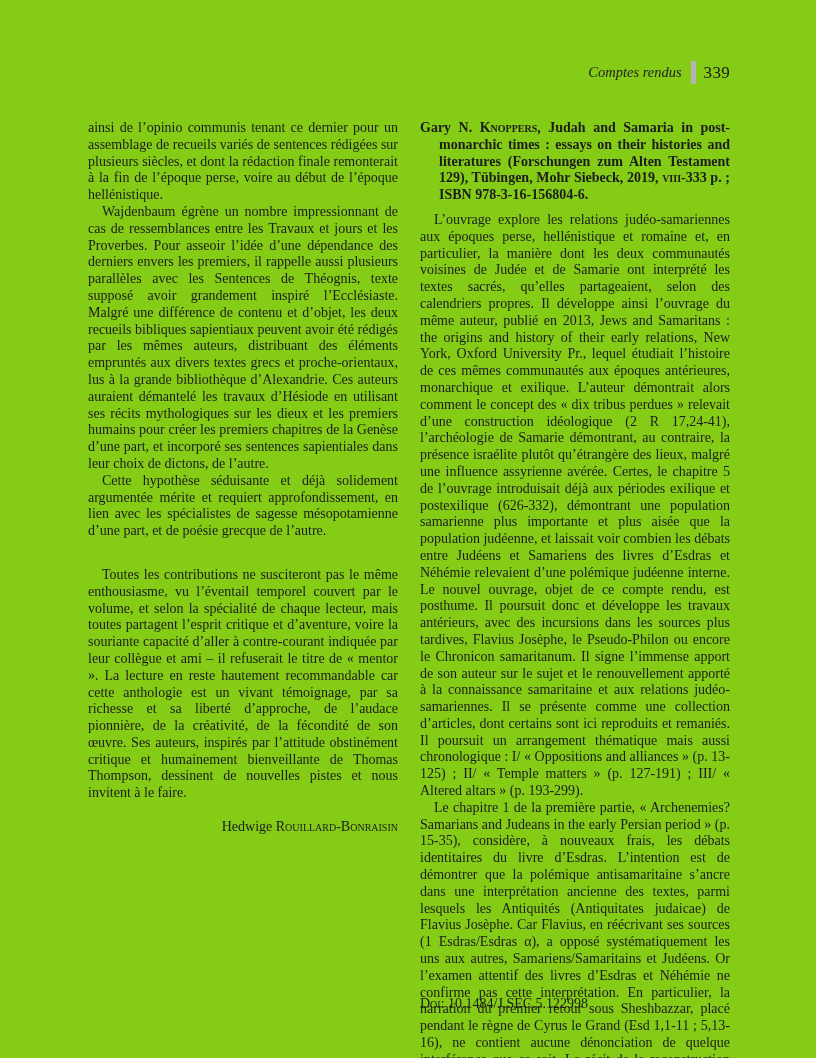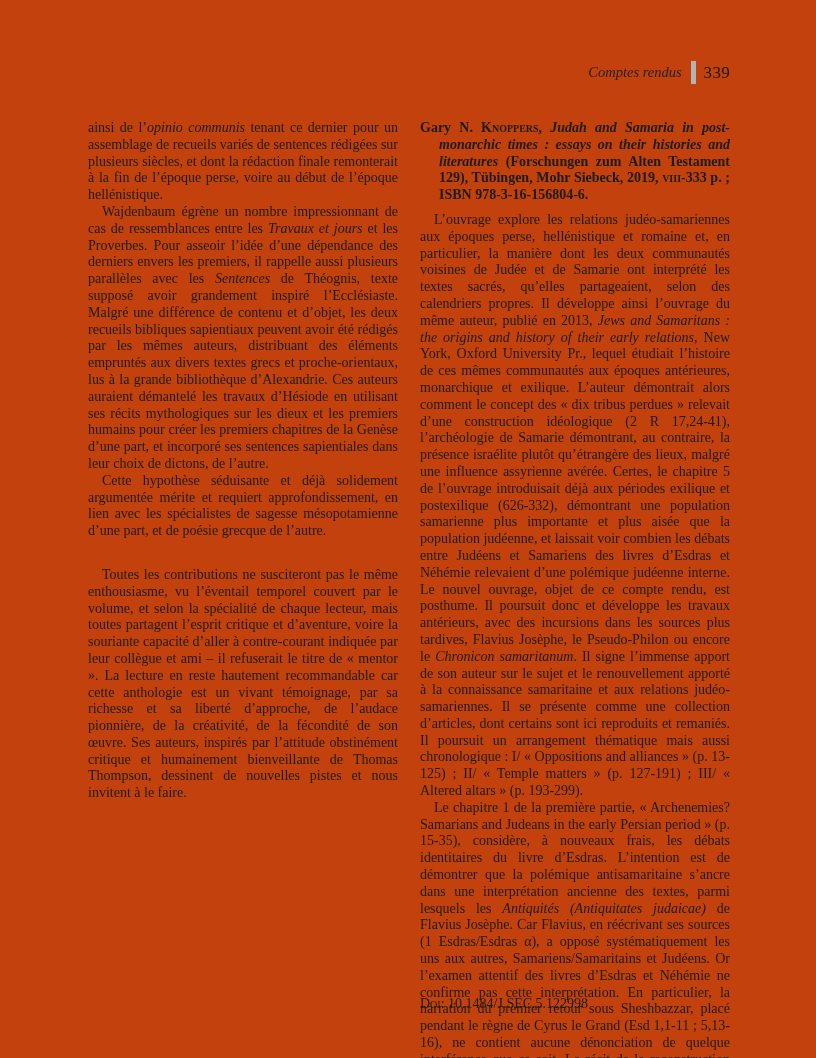--- a/index.html
+++ b/index.html
@@ -1,20 +1,20 @@
 <!DOCTYPE html>
 <html><head>
 <meta charset="utf-8">
 <style>
   html, body { margin: 0; padding: 0; background: #ffffff; }
   .page {
     position: relative;
     width: 816px;
     height: 1058px;
-    background: #c2410c;
+    background: #84cc16;
     font-family: "Liberation Serif", "DejaVu Serif", serif;
     color: #1c1c1c;
     overflow: hidden;
   }
   .header {
     position: absolute;
     top: 61px;
     left: 0;
     width: 730px;
     display: flex;
@@ -49,21 +49,21 @@
   }
   .signature { margin-top: 17px; text-align: right; }
   .signature div { line-height: 16.8px; }
   .doi {
     position: absolute;
     left: 420px;
     top: 996px;
     font-size: 14px;
     color: #1c1c1c;
   }
-  .it { font-style: italic; }
+  .it { }
   .sc { font-variant: small-caps; }
 </style>
 </head>
 <body>
 
 <div class="page">
 
   <div class="header">
     <span class="header-journal">Comptes rendus</span>
     <span class="header-bar"></span>
@@ -71,20 +71,21 @@
   </div>
 
   <div class="columns">
 
     <div class="col">
       <p class="noindent"><span>ainsi de l’</span><span class="it">opinio communis</span><span> tenant ce dernier pour un assemblage de recueils variés de sentences rédigées sur plusieurs siècles, et dont la rédaction finale remonterait à la fin de l’époque perse, voire au début de l’époque hellénistique.</span></p>
       <p><span>Wajdenbaum égrène un nombre impressionnant de cas de ressemblances entre les </span><span class="it">Travaux et jours</span><span> et les Proverbes. Pour asseoir l’idée d’une dépendance des derniers envers les premiers, il rappelle aussi plusieurs parallèles avec les </span><span class="it">Sentences</span><span> de Théognis, texte supposé avoir grandement inspiré l’Ecclésiaste. Malgré une différence de contenu et d’objet, les deux recueils bibliques sapientiaux peuvent avoir été rédigés par les mêmes auteurs, distribuant des éléments empruntés aux divers textes grecs et proche-orientaux, lus à la grande bibliothèque d’Alexandrie. Ces auteurs auraient démantelé les travaux d’Hésiode en utilisant ses récits mythologiques sur les dieux et les premiers humains pour créer les premiers chapitres de la Genèse d’une part, et incorporé ses sentences sapientiales dans leur choix de dictons, de l’autre.</span></p>
       <p><span>Cette hypothèse séduisante et déjà solidement argumentée mérite et requiert approfondissement, en lien avec les spécialistes de sagesse mésopotamienne d’une part, et de poésie grecque de l’autre.</span></p>
       <p class="space-before"><span>Toutes les contributions ne susciteront pas le même enthousiasme, vu l’éventail temporel couvert par le volume, et selon la spécialité de chaque lecteur, mais toutes partagent l’esprit critique et d’aventure, voire la souriante capacité d’aller à contre-courant indiquée par leur collègue et ami – il refuserait le titre de « mentor ». La lecture en reste hautement recommandable car cette anthologie est un vivant témoignage, par sa richesse et sa liberté d’approche, de l’audace pionnière, de la créativité, de la fécondité de son œuvre. Ses auteurs, inspirés par l’attitude obstinément critique et humainement bienveillante de Thomas Thompson, dessinent de nouvelles pistes et nous invitent à le faire.</span></p>
       <div class="signature">
+        <div><span>Hedwige </span><span class="sc">Rouillard-Bonraisin</span></div>
       </div>
     </div>
 
     <div class="col">
       <p class="review-heading noindent"><span>Gary N. </span><span class="sc">Knoppers</span><span>, </span><span class="it">Judah and Samaria in post-monarchic times : essays on their histories and literatures</span><span> (Forschungen zum Alten Testament 129), Tübingen, Mohr Siebeck, 2019, </span><span class="sc">viii</span><span>-333 p. ; ISBN 978-3-16-156804-6.</span></p>
       <p><span>L’ouvrage explore les relations judéo-samariennes aux époques perse, hellénistique et romaine et, en particulier, la manière dont les deux communautés voisines de Judée et de Samarie ont interprété les textes sacrés, qu’elles partageaient, selon des calendriers propres. Il développe ainsi l’ouvrage du même auteur, publié en 2013, </span><span class="it">Jews and Samaritans : the origins and history of their early relations</span><span>, New York, Oxford University Pr., lequel étudiait l’histoire de ces mêmes communautés aux époques antérieures, monarchique et exilique. L’auteur démontrait alors comment le concept des « dix tribus perdues » relevait d’une construction idéologique (2 R 17,24-41), l’archéologie de Samarie démontrant, au contraire, la présence israélite plutôt qu’étrangère des lieux, malgré une influence assyrienne avérée. Certes, le chapitre 5 de l’ouvrage introduisait déjà aux périodes exilique et postexilique (626-332), démontrant une population samarienne plus importante et plus aisée que la population judéenne, et laissait voir combien les débats entre Judéens et Samariens des livres d’Esdras et Néhémie relevaient d’une polémique judéenne interne. Le nouvel ouvrage, objet de ce compte rendu, est posthume. Il poursuit donc et développe les travaux antérieurs, avec des incursions dans les sources plus tardives, Flavius Josèphe, le Pseudo-Philon ou encore le </span><span class="it">Chronicon samaritanum</span><span>. Il signe l’immense apport de son auteur sur le sujet et le renouvellement apporté à la connaissance samaritaine et aux relations judéo-samariennes. Il se présente comme une collection d’articles, dont certains sont ici reproduits et remaniés. Il poursuit un arrangement thématique mais aussi chronologique : I/ « Oppositions and alliances » (p. 13-125) ; II/ « Temple matters » (p. 127-191) ; III/ « Altered altars » (p. 193-299).</span></p>
       <p><span>Le chapitre 1 de la première partie, « Archenemies? Samarians and Judeans in the early Persian period » (p. 15-35), considère, à nouveaux frais, les débats identitaires du livre d’Esdras. L’intention est de démontrer que la polémique antisamaritaine s’ancre dans une interprétation ancienne des textes, parmi lesquels les </span><span class="it">Antiquités (Antiquitates judaicae)</span><span> de Flavius Josèphe. Car Flavius, en réécrivant ses sources (1 Esdras/Esdras α), a opposé systématiquement les uns aux autres, Samariens/Samaritains et Judéens. Or l’examen attentif des livres d’Esdras et Néhémie ne confirme pas cette interprétation. En particulier, la narration du premier retour sous Sheshbazzar, placé pendant le règne de Cyrus le Grand (Esd 1,1-11 ; 5,13-16), ne contient aucune dénonciation de quelque interférence que ce soit. Le récit de la reconstruction de l’autel, sous l’autorité du gouverneur</span></p>
     </div>
 
   </div>

